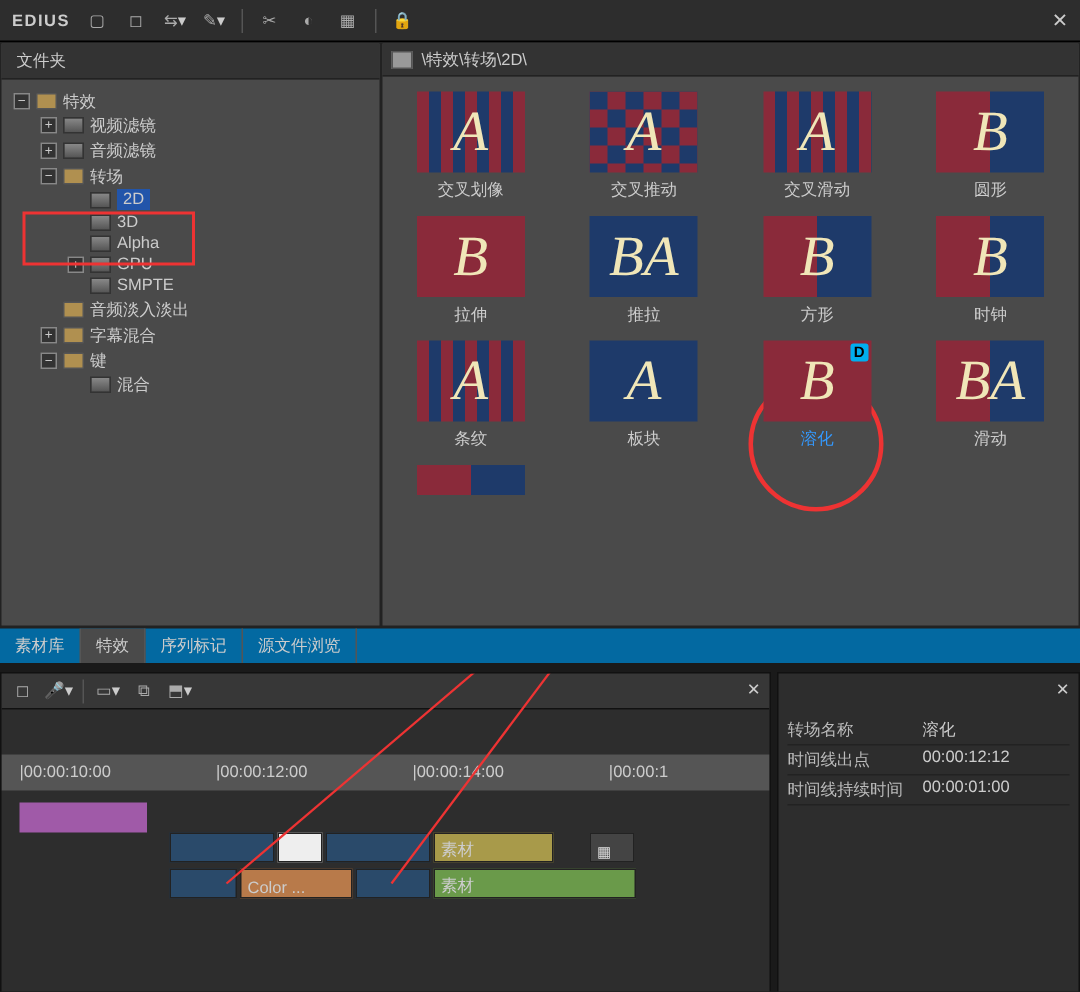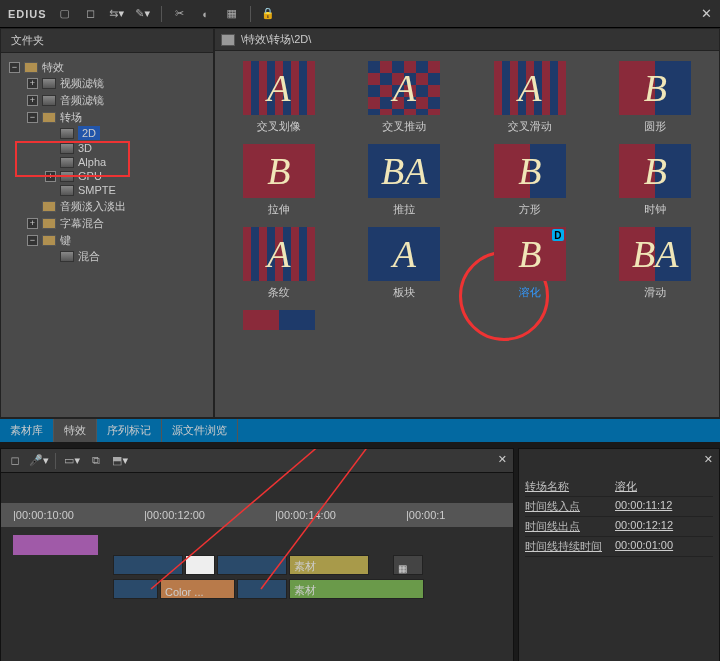--- a/index.html
+++ b/index.html
@@ -3,21 +3,21 @@
 <meta charset="utf-8">
 <style>
 *{margin:0;padding:0;box-sizing:border-box;font-family:"Microsoft YaHei",sans-serif;font-size:11px;color:#ccc;}
 body{background:#1a1a1a;width:720px;height:661px;overflow:hidden;position:relative;}
 .toolbar{height:28px;background:#2d2d2d;border-bottom:1px solid #000;display:flex;align-items:center;padding:0 8px;gap:10px;}
 .logo{font-weight:bold;font-size:11px;letter-spacing:1px;}
 .tb-icon{width:16px;height:16px;display:inline-flex;align-items:center;justify-content:center;color:#aaa;cursor:pointer;}
 .tb-sep{width:1px;height:16px;background:#555;}
 .close-x{margin-left:auto;font-size:13px;cursor:pointer;}
 .main{display:flex;height:390px;}
-.left-panel{width:214px;background:#4a4a4a;border:1px solid #222;display:flex;flex-direction:column;}
+.left-panel{width:254px;background:#4a4a4a;border:1px solid #222;display:flex;flex-direction:column;}
 .panel-tab{background:#333;padding:4px 10px;border-bottom:1px solid #222;}
 .tree{flex:1;padding:6px 4px;overflow:auto;position:relative;}
 .tree ul{list-style:none;padding-left:18px;}
 .tree li{padding:1px 0;white-space:nowrap;}
 .tree-row{display:flex;align-items:center;gap:4px;}
 .exp{width:11px;height:11px;border:1px solid #888;background:#333;display:inline-flex;align-items:center;justify-content:center;font-size:9px;line-height:1;cursor:pointer;color:#ccc;}
 .folder{width:14px;height:11px;background:#b09050;border:1px solid #555;border-radius:1px;}
 .clip{width:14px;height:11px;background:linear-gradient(#888,#555);border:1px solid #333;}
 .sel{background:#2255aa;padding:1px 4px;}
 .hilite1{position:absolute;border:2px solid #e33;left:14px;top:88px;width:115px;height:36px;pointer-events:none;}
@@ -48,21 +48,21 @@
 .track{height:20px;margin:2px 12px;position:relative;}
 .t-purple{background:#a05aa8;}
 .t-blue{background:#2a4a6a;}
 .t-yellow{background:#a89a4a;}
 .t-green{background:#6a9a4a;}
 .t-orange{background:#b87a4a;}
 .clip-box{position:absolute;height:100%;border:1px solid #222;display:flex;align-items:flex-end;padding:0 4px;font-size:10px;color:#ddd;}
 .info-panel{width:202px;background:#2d2d2d;border:1px solid #111;margin-left:4px;position:relative;}
 .info-close{position:absolute;right:6px;top:4px;cursor:pointer;}
 .info-body{padding:28px 6px 6px;}
-.info-row{display:flex;border-bottom:1px solid #222;padding:2px 0;text-decoration:underline;}
+.info-row{display:flex;border-bottom:1px solid #222;padding:2px 0;}
 .info-k{width:90px;color:#bbb;}
 .info-v{color:#ccc;}
 svg.arrow{position:absolute;pointer-events:none;}
 </style>
 </head>
 <body>
 
 <div class="toolbar">
   <span class="logo">EDIUS</span>
   <span class="tb-icon">▢</span>
@@ -325,24 +325,20 @@
       </svg>
   </div>
   <div class="info-panel">
     <span class="info-close">✕</span>
     <div class="info-body">
       <div class="info-row">
           <span class="info-k">转场名称</span>
           <span class="info-v">溶化</span>
         </div>
       <div class="info-row">
-          <span class="info-k">时间线入点</span>
-          <span class="info-v">00:00:11:12</span>
-        </div>
-      <div class="info-row">
           <span class="info-k">时间线出点</span>
           <span class="info-v">00:00:12:12</span>
         </div>
       <div class="info-row">
           <span class="info-k">时间线持续时间</span>
           <span class="info-v">00:00:01:00</span>
         </div>
     </div>
   </div>
 </div>

